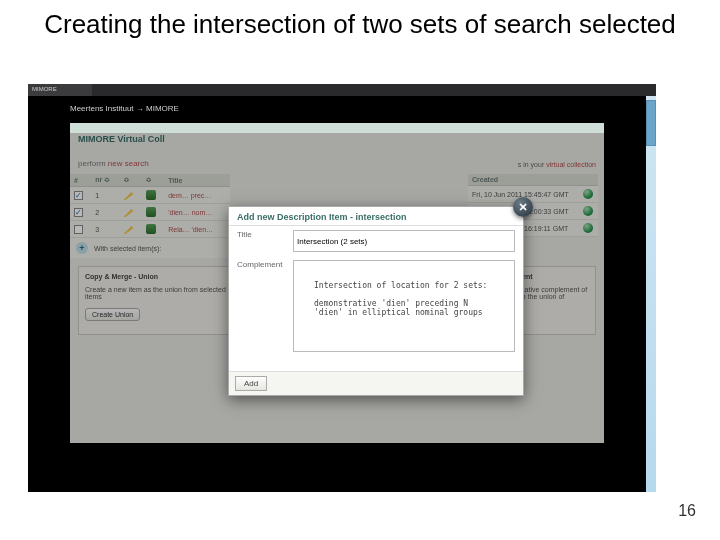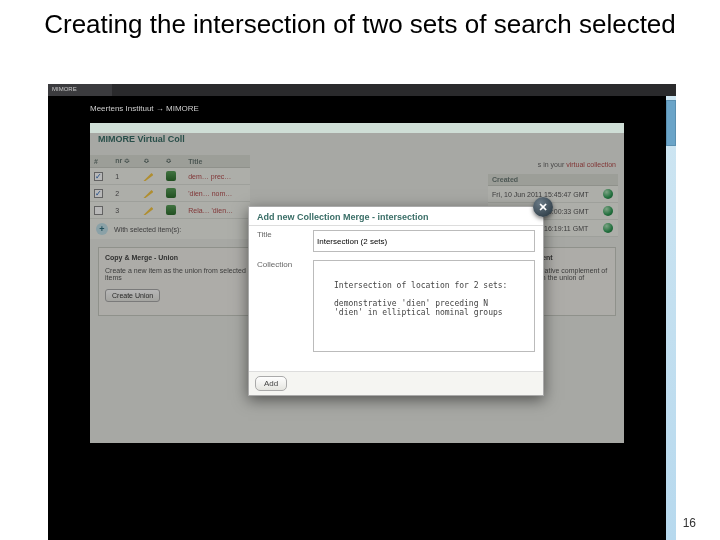--- a/index.html
+++ b/index.html
@@ -1,20 +1,20 @@
 <!DOCTYPE html>
 <html><head>
 <meta charset="utf-8">
 <style>
   * { box-sizing: border-box; margin: 0; padding: 0; }
   body { font-family: "Segoe UI", Arial, sans-serif; background: #fff; width: 720px; height: 540px; position: relative; overflow: hidden; }
   .slide-title { font-size: 26px; font-weight: 400; text-align: center; padding: 8px 40px 4px; line-height: 1.25; color: #000; }
-  .page-num { position: absolute; right: 24px; bottom: 10px; font-size: 12px; color: #333; }
+  .page-num { position: absolute; right: 24px; bottom: 20px; font-size: 16px; color: #333; }
 
-  .browser { position: absolute; left: 48px; top: 84px; width: 628px; height: 456px; background: #000; }
+  .browser { position: absolute; left: 28px; top: 84px; width: 628px; height: 408px; background: #000; }
   .tabbar { height: 12px; background: #2a2a2c; display: flex; }
   .tab { width: 64px; height: 12px; background: #3b3b3e; font-size: 6px; color: #ccc; padding: 2px 4px; }
   .scrollbar-v { position: absolute; right: 0; top: 12px; bottom: 0; width: 10px; background: linear-gradient(#cfe6f2,#b7d9ee); }
   .scrollbar-v .thumb { width: 100%; height: 46px; background: #6aa4c8; margin-top: 4px; border:1px solid #5a8fb0;}
   .content-outer { position: absolute; left: 0; right: 10px; top: 12px; bottom: 0; background: #000; }
   .breadcrumb { color: #cfcfcf; font-size: 8px; padding: 8px 42px; }
   .page-body { margin: 2px 42px 0; background: #e8e9e3; border-top: 10px solid #cfded6; height: 320px; padding: 0; position: relative; }
   .page-head { margin-top:-10px; height:18px; display:flex; align-items:center; padding:16px 8px; }
   .page-head .vc { font-size: 9px; font-weight: bold; color: #3a6e67; }
   .perform { font-size: 8px; color: #777; padding: 4px 8px 6px; }
@@ -44,40 +44,43 @@
   .overlay { position:absolute; left:0; top:0; right:0; bottom:0; background:rgba(0,0,0,0.28); }
 
   .dialog { position:absolute; left:200px; top:122px; width:296px; height:190px; background:#fff; border:1px solid #aaa; box-shadow:0 4px 14px rgba(0,0,0,0.5); font-size:8px; color:#444; }
   .dialog .close { position:absolute; right:-10px; top:-10px; width:20px; height:20px; border-radius:50%; background:radial-gradient(circle at 35% 30%, #6a7a86, #22303a); color:#fff; display:flex; align-items:center; justify-content:center; font-size:11px; font-weight:bold; box-shadow:0 2px 4px rgba(0,0,0,0.5); cursor:pointer; }
   .dialog .dtitle { padding:5px 8px 3px; font-weight:bold; color:#3a6e67; border-bottom:1px solid #ddd; font-size:9px; }
   .dialog .drow { display:flex; padding:4px 8px; gap:6px; }
   .dialog .dlabel { width:50px; color:#666; }
   .dialog input[type=text] { flex:1; height:14px; font-size:8px; padding:10px 3px; border:1px solid #bbb; }
   .dialog textarea { flex:1; height:92px; font-size:8px; padding:20px; border:1px solid #bbb; resize:none; color:#444;}
   .dialog .dfoot { position:absolute; left:0; right:0; bottom:0; padding:4px 6px; border-top:1px solid #ddd; background:#f5f5f2; }
-  .dialog .addbtn { display:inline-block; padding:2px 8px; border:1px solid #aaa; border-radius:5px; background:linear-gradient(#fefefe,#e5e5e0); font-size:8px; cursor:pointer; }
+  .dialog .addbtn { display:inline-block; padding:2px 8px; border:1px solid #aaa; border-radius:0; background:linear-gradient(#fefefe,#e5e5e0); font-size:8px; cursor:pointer; }
 </style>
 </head>
 <body>
 
 <div class="slide-title">Creating the intersection of two sets of search selected</div>
 <div class="page-num">16</div>
 
 <div class="browser">
   <div class="tabbar">
     <div class="tab">MIMORE</div>
   </div>
   <div class="scrollbar-v">
       <div class="thumb"></div>
     </div>
   <div class="content-outer">
     <div class="breadcrumb">Meertens Instituut → MIMORE</div>
     <div class="page-body">
       <div class="page-head">
         <span class="vc">MIMORE Virtual Coll</span>
+      </div>
+      <div class="perform">
+        <span>perform </span><span class="link">new search</span>
       </div>
 
       <table class="results" style="width:160px;">
         <tbody>
             <tr>
           <th>#</th>
           <th><span>nr</span> ≎</th>
           <th>≎</th>
           <th>≎</th>
           <th><span>Title</span></th>
@@ -151,27 +154,27 @@
           <span class="opbtn">Create Complement</span>
         </div>
       </div>
 
       <div class="overlay"></div>
     </div>
   </div>
 
   <div class="dialog">
     <div class="close">✕</div>
-    <div class="dtitle">Add new Collection Merge - intersection</div>
+    <div class="dtitle">Add new Description Item - intersection</div>
     <div class="drow">
       <div class="dlabel">Title</div>
       <input type="text" value="Intersection (2 sets)" style="">
     </div>
     <div class="drow">
-      <div class="dlabel">Collection</div>
+      <div class="dlabel">Complement</div>
       <textarea style="">Intersection of location for 2 sets:
 
 demonstrative 'dien' preceding N
 'dien' in elliptical nominal groups</textarea>
     </div>
     <div class="dfoot">
       <span class="addbtn">Add</span>
     </div>
   </div>
 </div>

